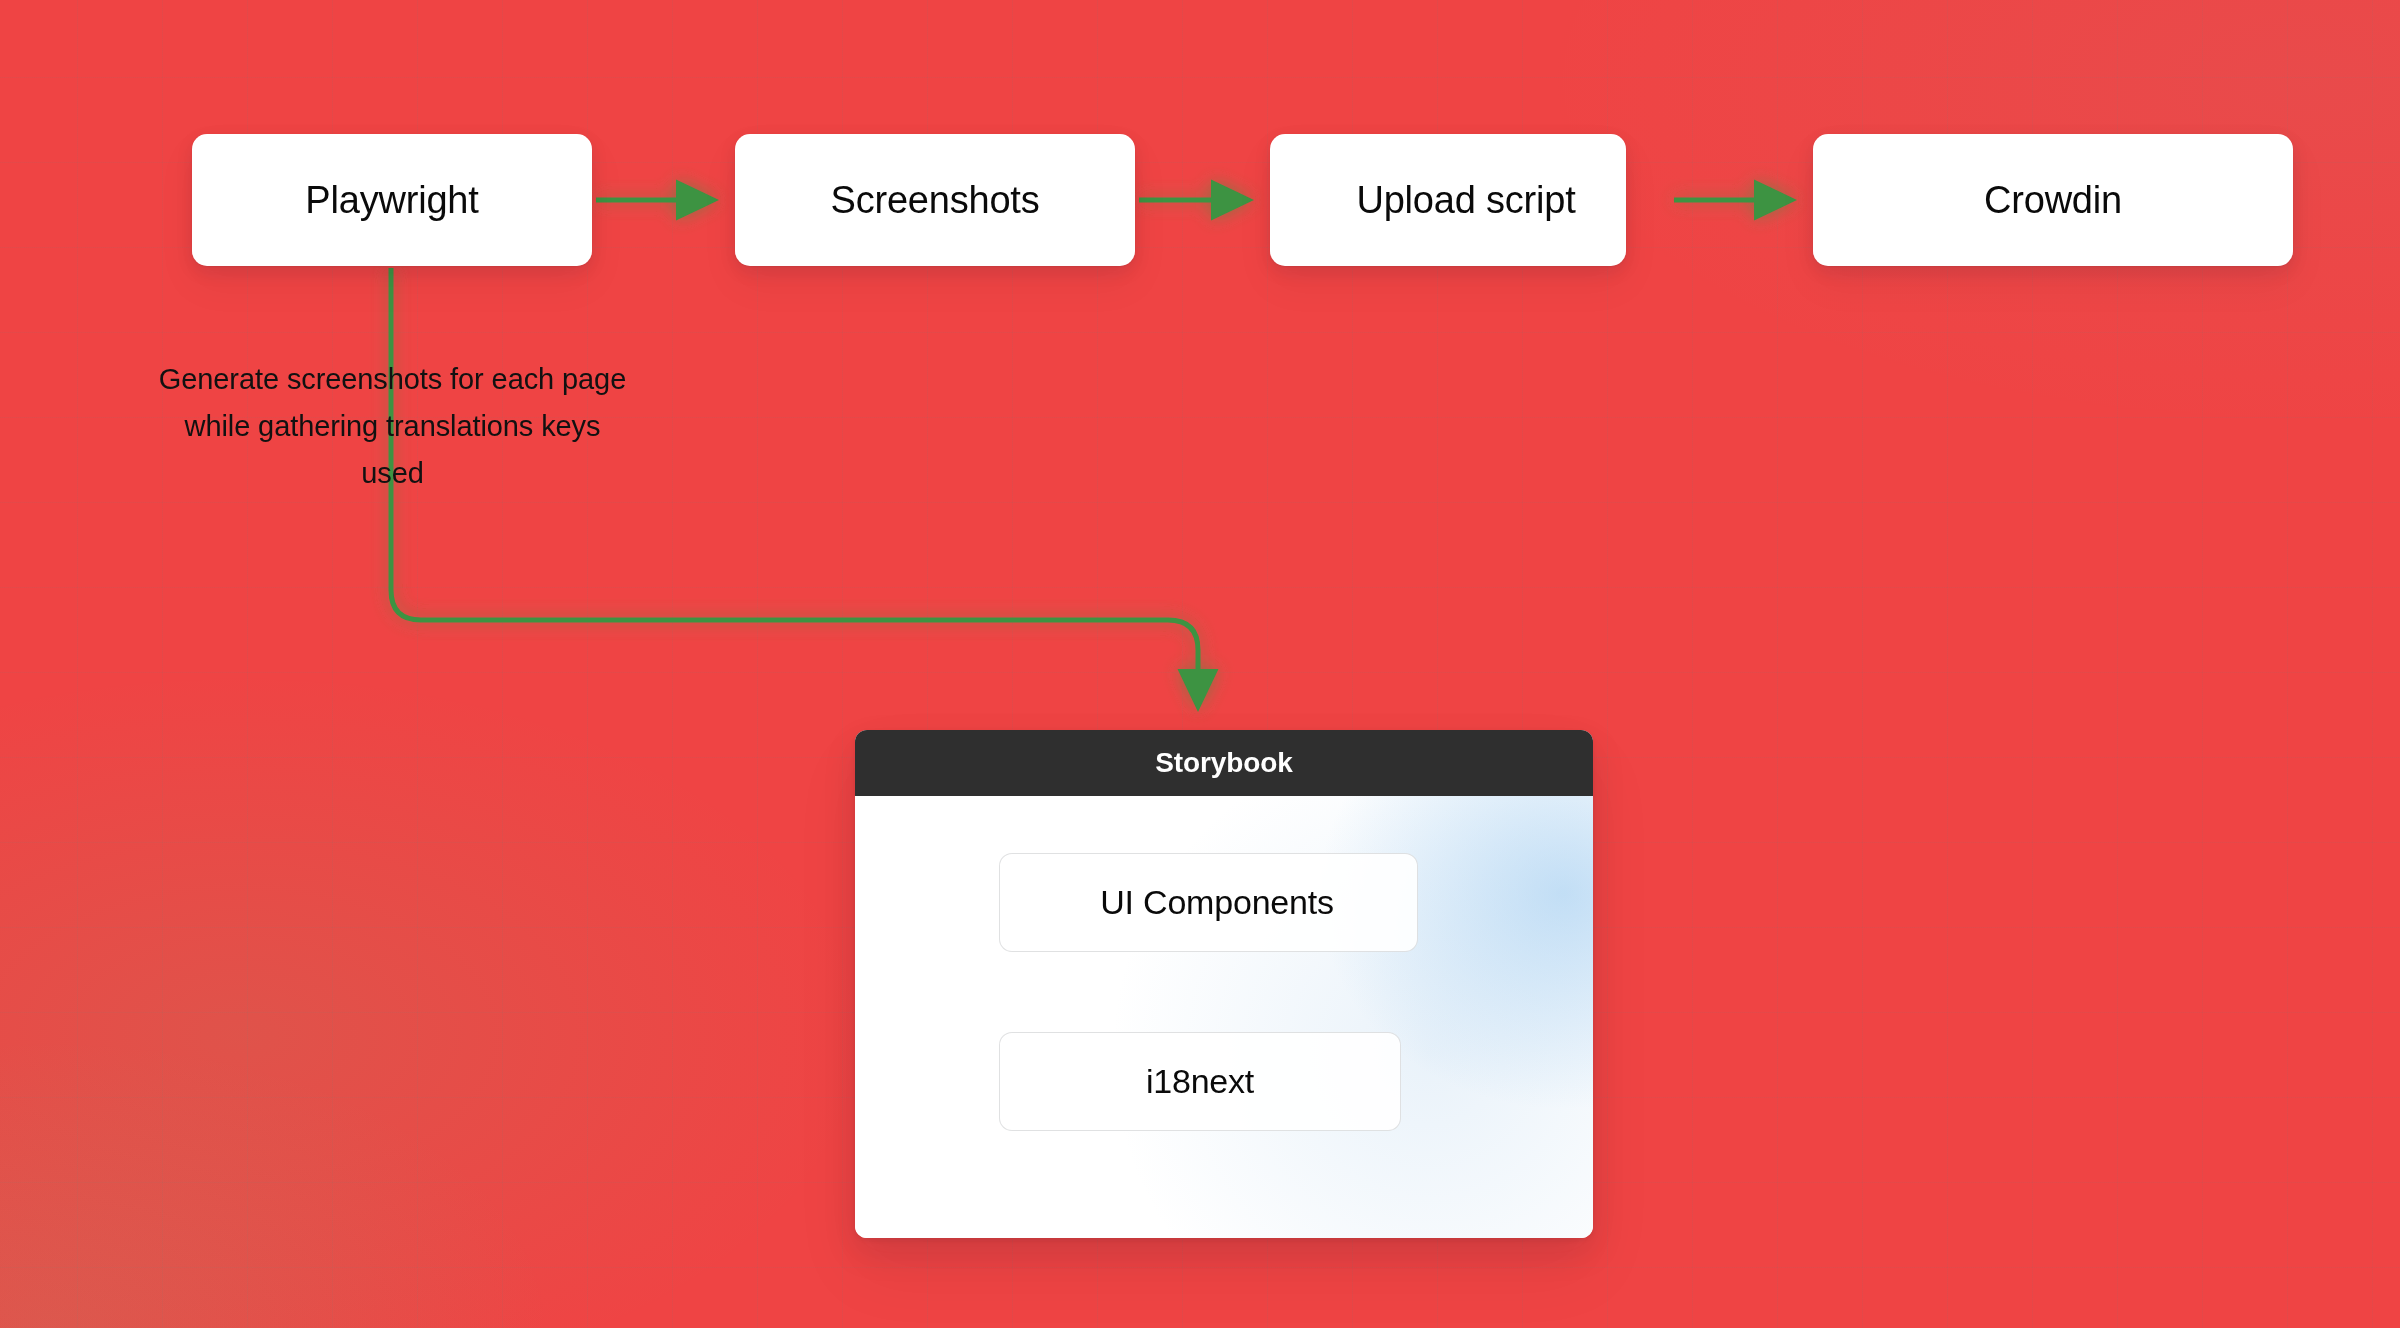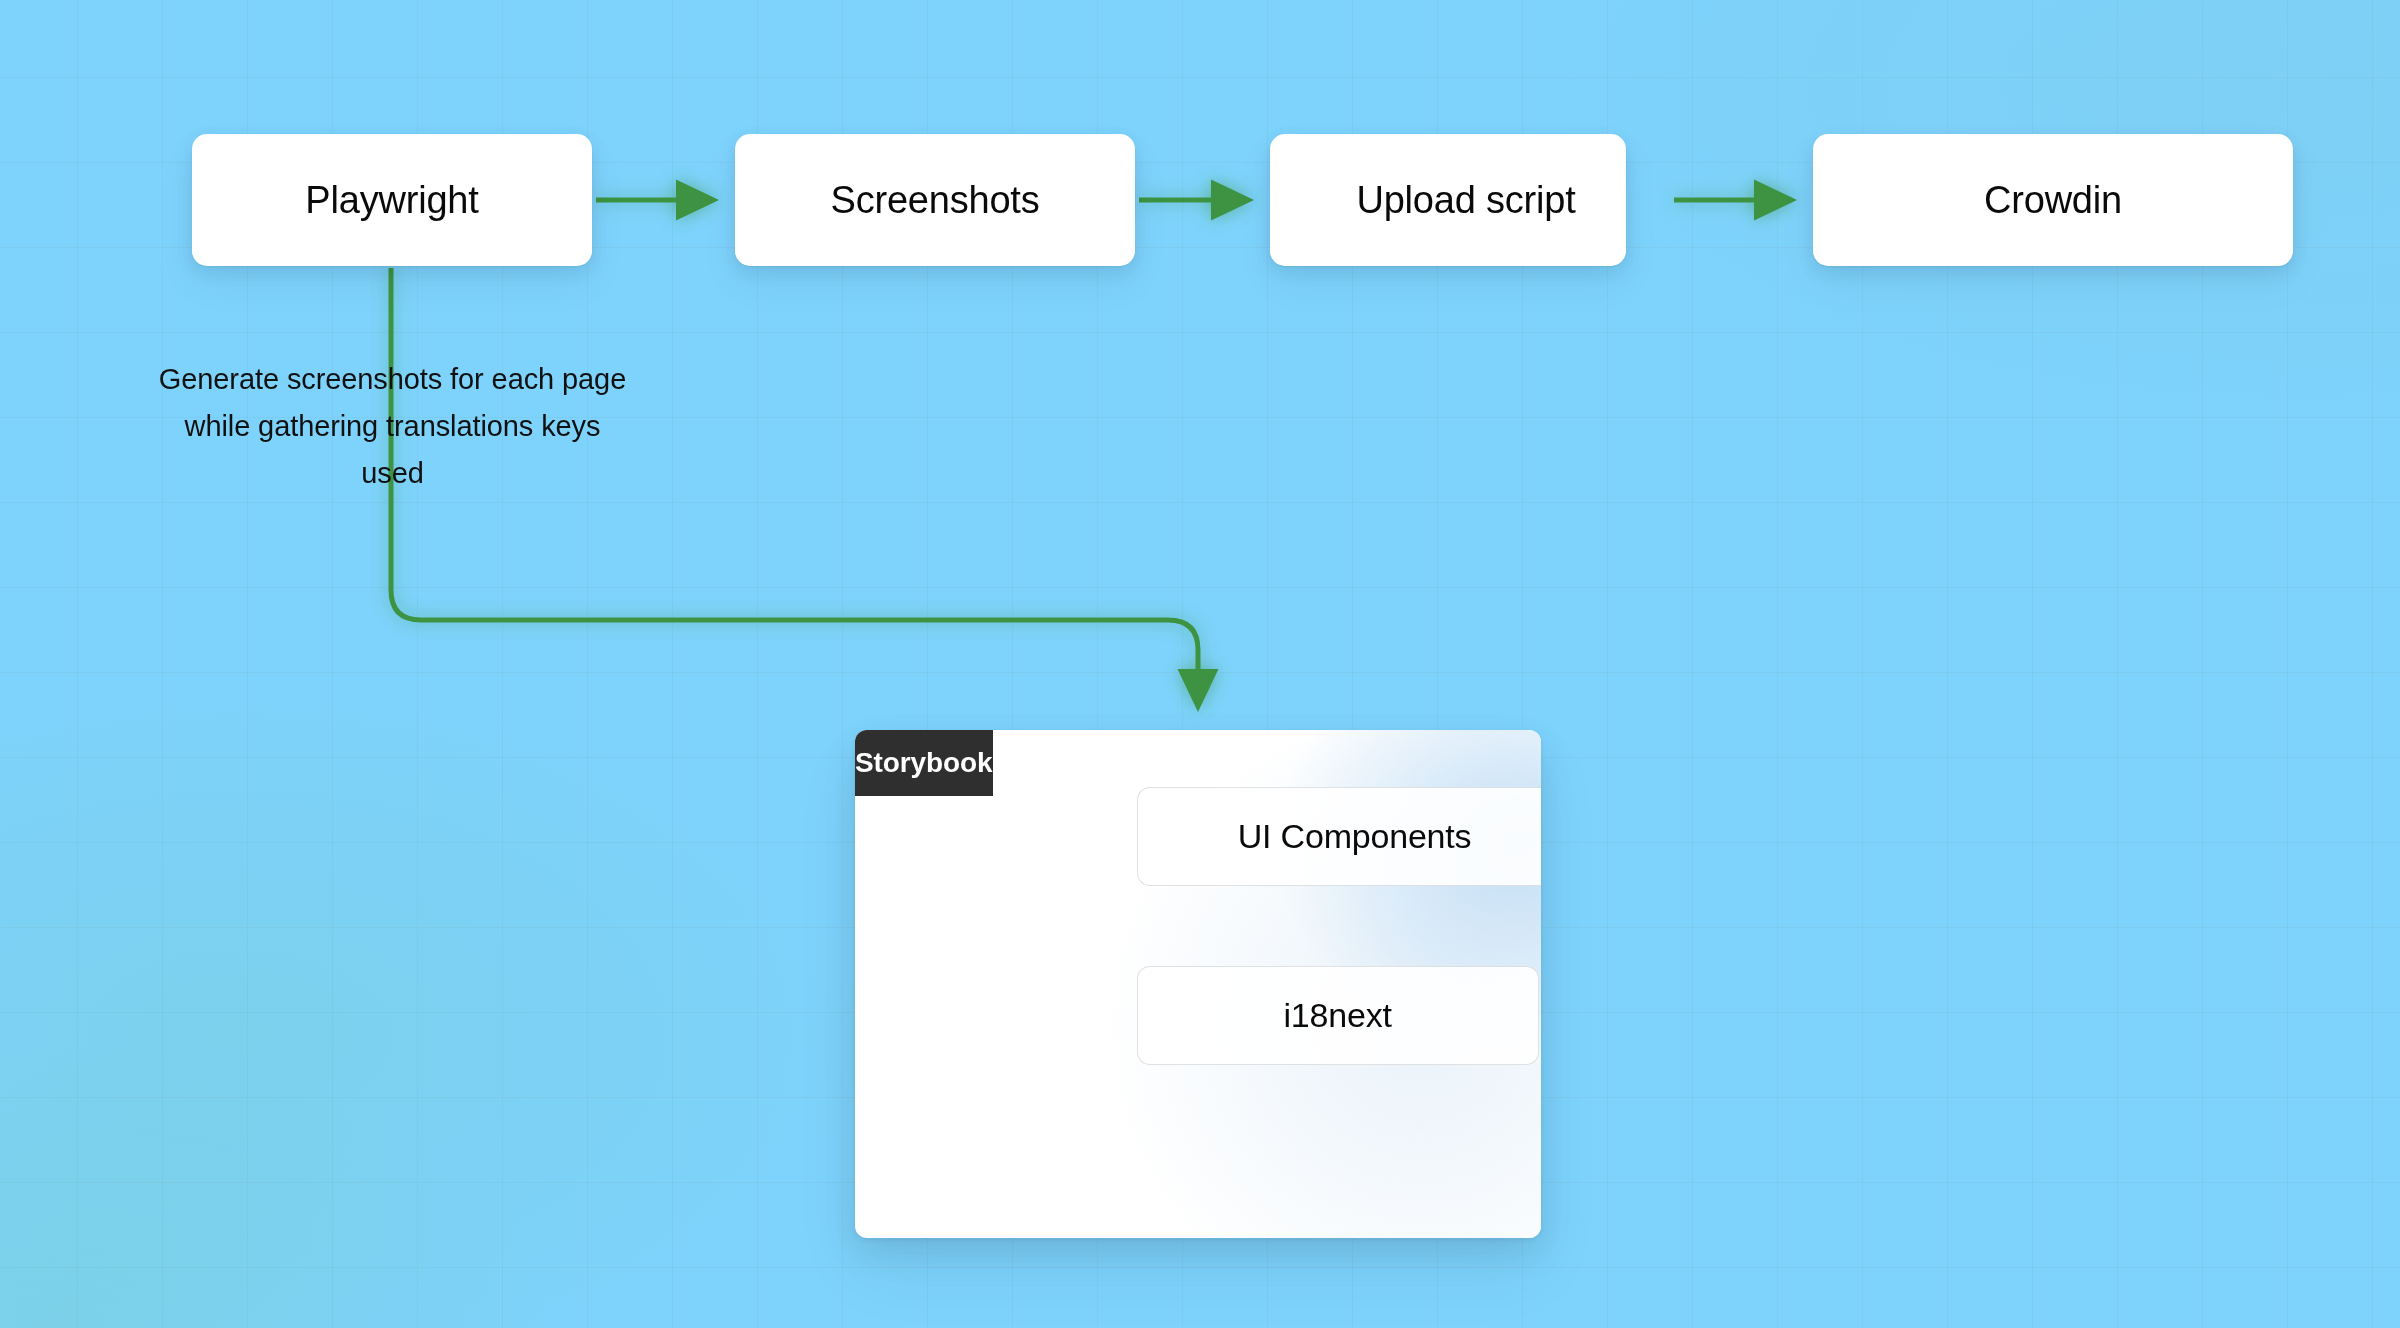--- a/index.html
+++ b/index.html
@@ -8,21 +8,21 @@
     background: #ffffff;
   }
   body {
     font-family: "Liberation Sans", sans-serif;
   }
   #stage {
     position: relative;
     width: 2400px;
     height: 1328px;
     overflow: hidden;
-    background: #7dd3fc;
+    background: #ef4444;
   }
 
   
   .bg-grid {
     position: absolute;
     inset: 0;
     background-image:
       linear-gradient(to right, rgba(120,125,125,0.085) 1.5px, transparent 1.5px),
       linear-gradient(to bottom, rgba(120,125,125,0.085) 1.5px, transparent 1.5px);
     background-size: 85px 85px;
@@ -77,31 +77,31 @@
     line-height: 47px;
     color: #111111;
     letter-spacing: -0.1px;
   }
 
   
   #storybook-panel {
     position: absolute;
     left: 855px;
     top: 730px;
-    width: 686px;
+    width: 738px;
     height: 508px;
     border-radius: 12px;
     background: #ffffff;
     box-shadow:
       0 2px 5px rgba(16,24,40,0.07),
       0 14px 34px rgba(16,24,40,0.10),
       0 34px 70px rgba(16,24,40,0.06);
     overflow: hidden;
     display: flex;
-    flex-direction: row;
+    flex-direction: column;
   }
   #storybook-header {
     height: 66px;
     flex: 0 0 66px;
     background: #2f2f2f;
     color: #ffffff;
     display: flex;
     align-items: center;
     justify-content: center;
     font-size: 28px;

